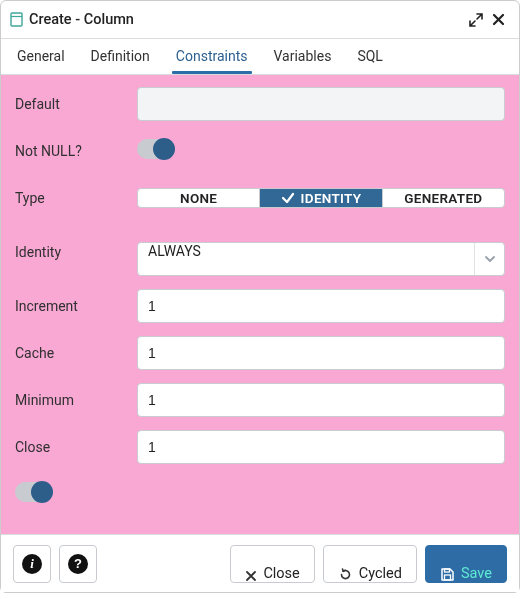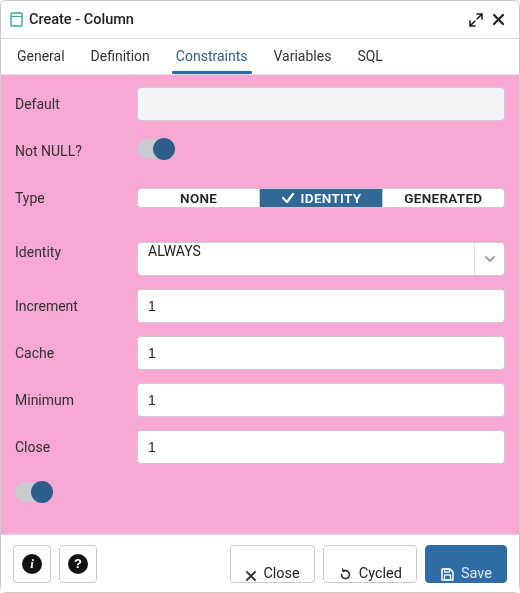--- a/index.html
+++ b/index.html
@@ -209,21 +209,21 @@
     display: inline-flex; align-items: flex-end; justify-content: center;
     gap: 6px;
     padding: 0 14px;
     font-size: 14.5px;
     color: #222;
     cursor: pointer;
   }
   .btn.primary {
     background: #2d6ca4;
     border-color: #2d6ca4;
-    color: #e5e5e5;
+    color: #5eead4;
   }
   svg { display: block; }
 </style>
 </head>
 <body>
 
 <div class="dialog">
 
   <div class="titlebar">
     <span class="col-icon">

